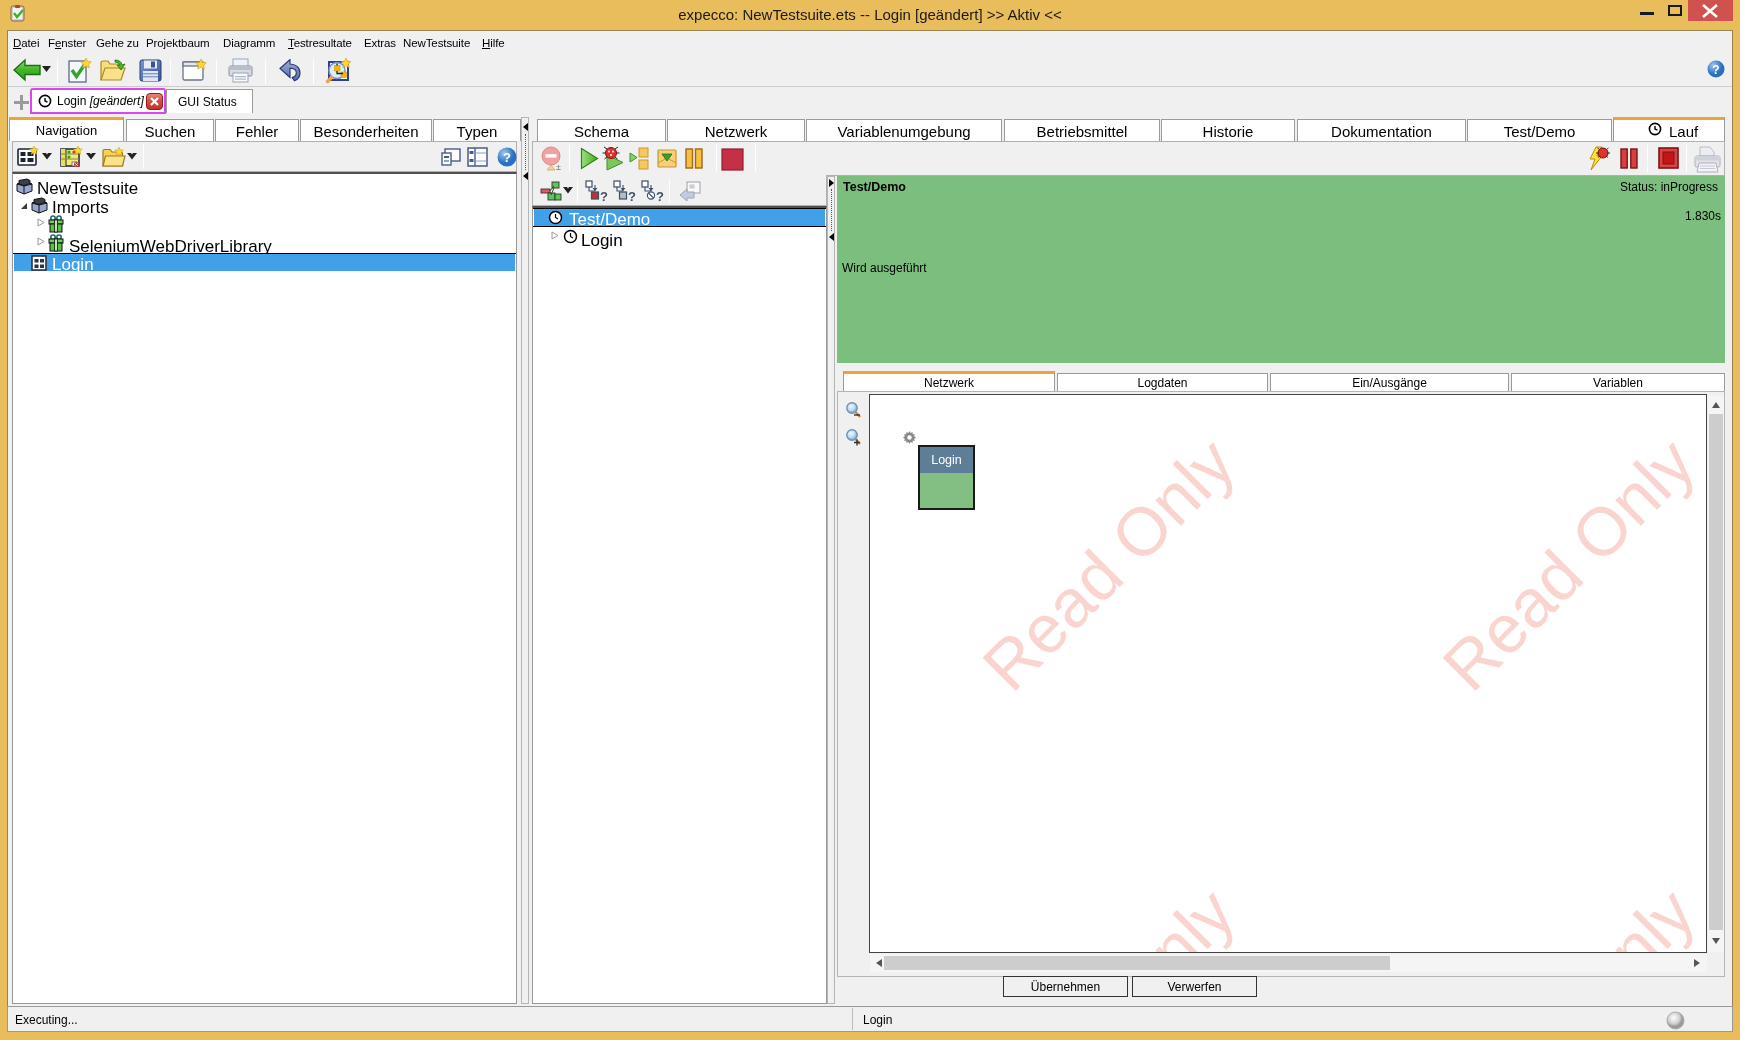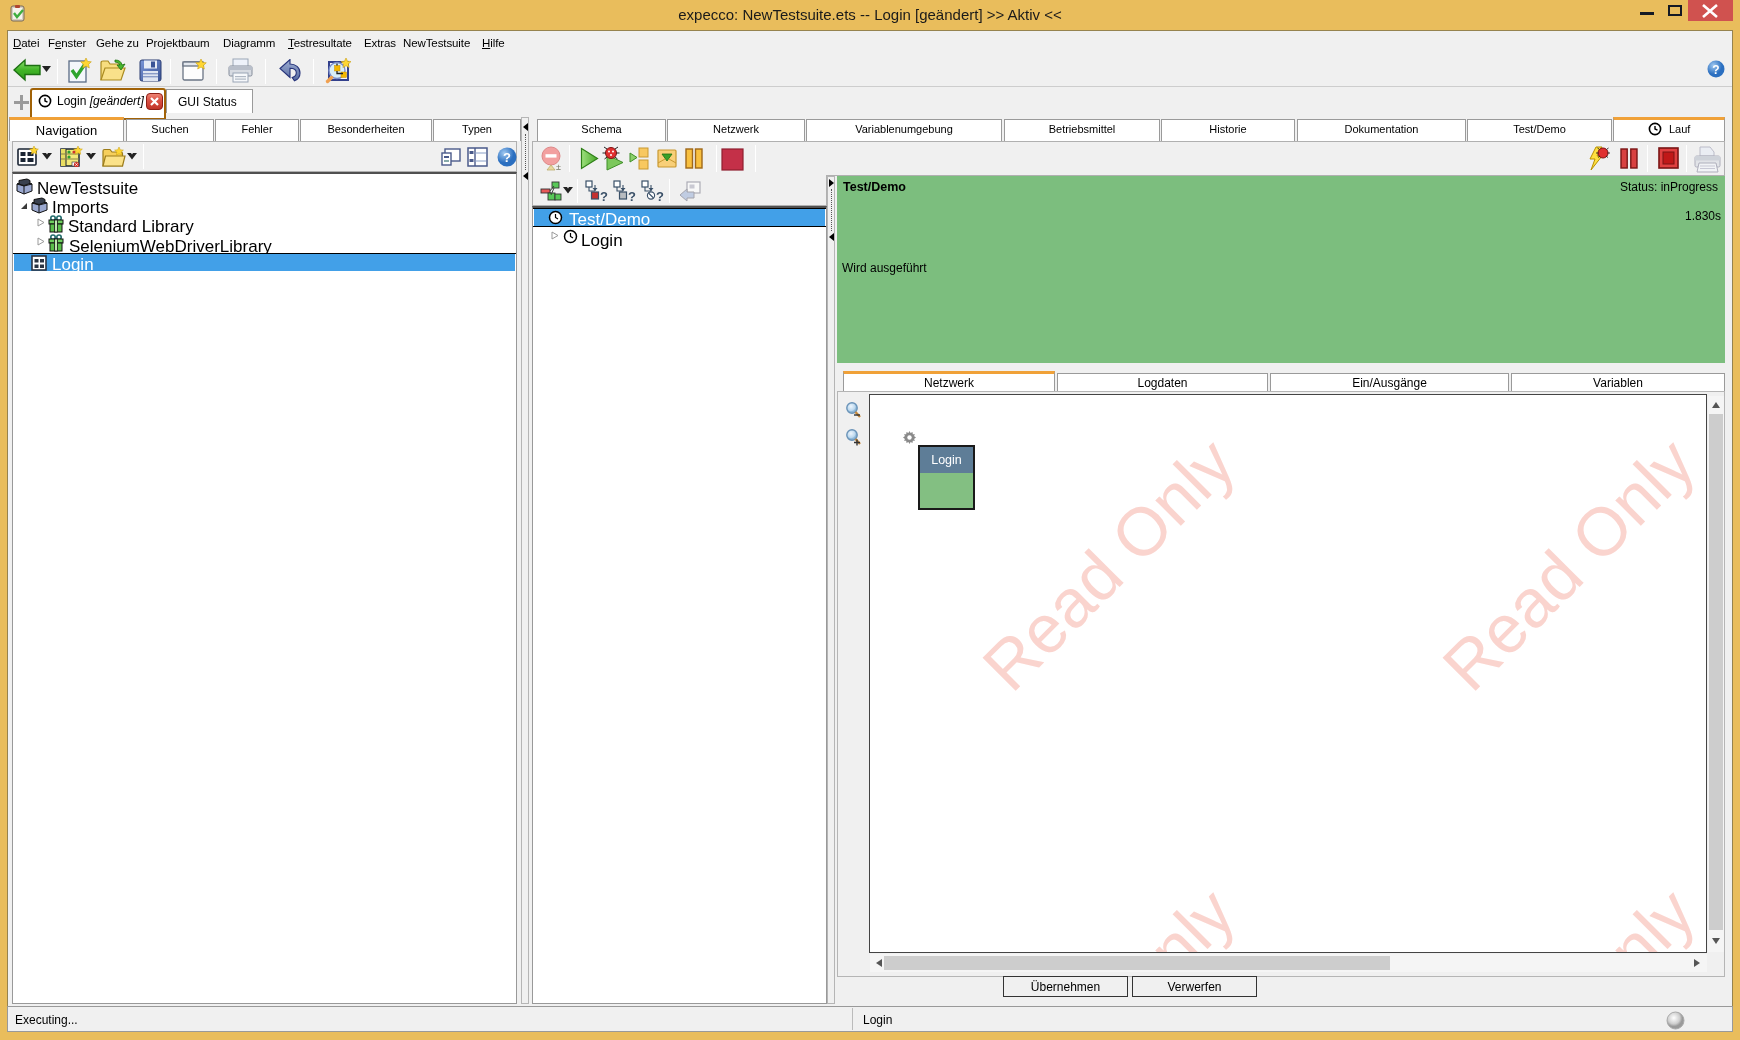--- a/index.html
+++ b/index.html
@@ -8,21 +8,21 @@
 .abs, svg.i { position:absolute; }
 #title-text { left:0; right:0; top:6px; text-align:center; font-size:15px; color:#1a1a1a; }
 #btn-close { left:1688px; top:0; width:45px; height:21px; background:#d0524f; }
 #win { left:7px; top:30px; width:1726px; height:1002px; background:#f0f0f0; border:1px solid #96834f; }
 .menu-item { position:absolute; top:37px; font-size:11.5px; letter-spacing:-0.1px; }
 u { text-decoration:underline; }
 #toolbar { left:8px; top:56px; width:1724px; height:31px; background:#f0f0f0; border-bottom:1px solid #cdcdcd; }
 .tsep { position:absolute; width:1px; background:#b8b8b8; border-right:1px solid #fff; }
 .t1 { top:59px; height:25px; }
 .dtab { position:absolute; background:#fff; border:1px solid #9a9a9a; font-size:12px; }
-.tab { position:absolute; background:#fff; border:1px solid #9a9a9a; border-bottom:none; text-align:center; font-size:11px; color:#000; }
+.tab { position:absolute; background:#fff; border:1px solid #9a9a9a; border-bottom:none; text-align:center; font-size:15px; color:#000; }
 .tab.active { border-top:3px solid #f0a138; }
 .tb { background:#f0f0f0; border:1px solid #b0b0b0; position:absolute; }
 .tree { background:#fff; border:1px solid #999; border-top:2px solid #505050; position:absolute; }
 .trow { position:absolute; left:1px; right:1px; height:19px; font-size:17px; white-space:nowrap; }
 .trow .lbl { position:absolute; top:2px; }
 .sel { background:#42a0e8; color:#fff; }
 .vsplit { position:absolute; width:8px; background:#f0f0f0; border:1px solid #b5b5b5; }
 .dotln { position:absolute; left:3px; width:1px; border-left:1px dotted #555; }
 #greenpanel { position:absolute; left:837px; top:176px; width:888px; height:187px; background:#7cbe7e; font-size:12px; }
 .wm { position:absolute; font-size:68px; color:#fad4ce; transform:rotate(-45deg); transform-origin:0 62px; white-space:nowrap; height:78px; line-height:78px; }
@@ -142,21 +142,21 @@
         <stop offset="100%" stop-color="#2b6fc0"></stop>
       </radialGradient>
     </defs>
     <circle cx="9" cy="9" r="8.5" fill="url(#gh)"></circle>
     <text x="9" y="13.5" text-anchor="middle" font-size="12" font-weight="bold" fill="#fff" font-family="Liberation Sans">?</text>
   </svg>
 
 <div class="dtab" style="left:166px;top:89px;width:87px;height:24px;border-bottom:none;">
     <span style="position:absolute;left:11px;top:5px;">GUI Status</span>
   </div>
-<div class="dtab" style="left:30px;top:88px;width:136px;height:32px;border:2px solid #a16207;border-radius:3px 3px 0 0;background:#fff;">
+<div class="dtab" style="left:30px;top:88px;width:136px;height:26px;border:2px solid #d946ef;border-radius:3px 3px 0 0;background:#fff;">
     <span style="position:absolute;left:25px;top:4px;">Login <i>[geändert]</i></span>
   </div>
 <svg class="i" style="left:14px;top:95px;" width="15" height="15" viewBox="0 0 15 15">
     <path d="M6 0 h3 v6 h6 v3 h-6 v6 h-3 v-6 h-6 v-3 h6 z" fill="#9a9a9a"></path>
   </svg>
 <svg class="i" style="left:38px;top:94px;" width="14" height="14" viewBox="0 0 14 14">
     <circle cx="7" cy="7" r="5.6" fill="#fff" stroke="#000" stroke-width="1.6"></circle>
     <path d="M7 4 L7 7 L9.5 8.2" stroke="#000" stroke-width="1.4" fill="none"></path>
   </svg>
 <svg class="i" style="left:146px;top:93px;" width="17" height="17" viewBox="0 0 17 17">
@@ -236,23 +236,20 @@
     <circle cx="10" cy="10" r="9.5" fill="url(#gh2)"></circle>
     <text x="10" y="15" text-anchor="middle" font-size="13" font-weight="bold" fill="#fff" font-family="Liberation Sans">?</text>
   </svg>
 <div class="tree" style="left:12px;top:172px;width:505px;height:832px;">
   <div class="trow" style="top:3px;">
       <span class="lbl" style="left:23px;">NewTestsuite</span>
     </div>
   <div class="trow" style="top:22px;">
       <span class="lbl" style="left:38px;">Imports</span>
     </div>
-  <div class="trow" style="top:41px;">
-      <span class="lbl" style="left:54px;">Standard Library</span>
-    </div>
   <div class="trow" style="top:61px;">
       <span class="lbl" style="left:55px;">SeleniumWebDriverLibrary</span>
     </div>
   <div class="abs" style="left:0;top:79px;width:503px;height:1px;background:#000;"></div>
   <div class="trow sel" style="top:80px;height:17px;">
       <span class="lbl" style="left:38px;top:1px;">Login</span>
     </div>
   <svg class="i" style="left:3px;top:4px;" width="17" height="17" viewBox="0 0 17 17">
       <path d="M1 6 L8 4 L16 6 L16 13 L8 16 L1 13 Z" fill="#9aa8cf" stroke="#111" stroke-width="1"></path>
       <path d="M1 6 L8 4 L16 6 L8 8 Z" fill="#c0c9e4" stroke="#111" stroke-width="1"></path>

